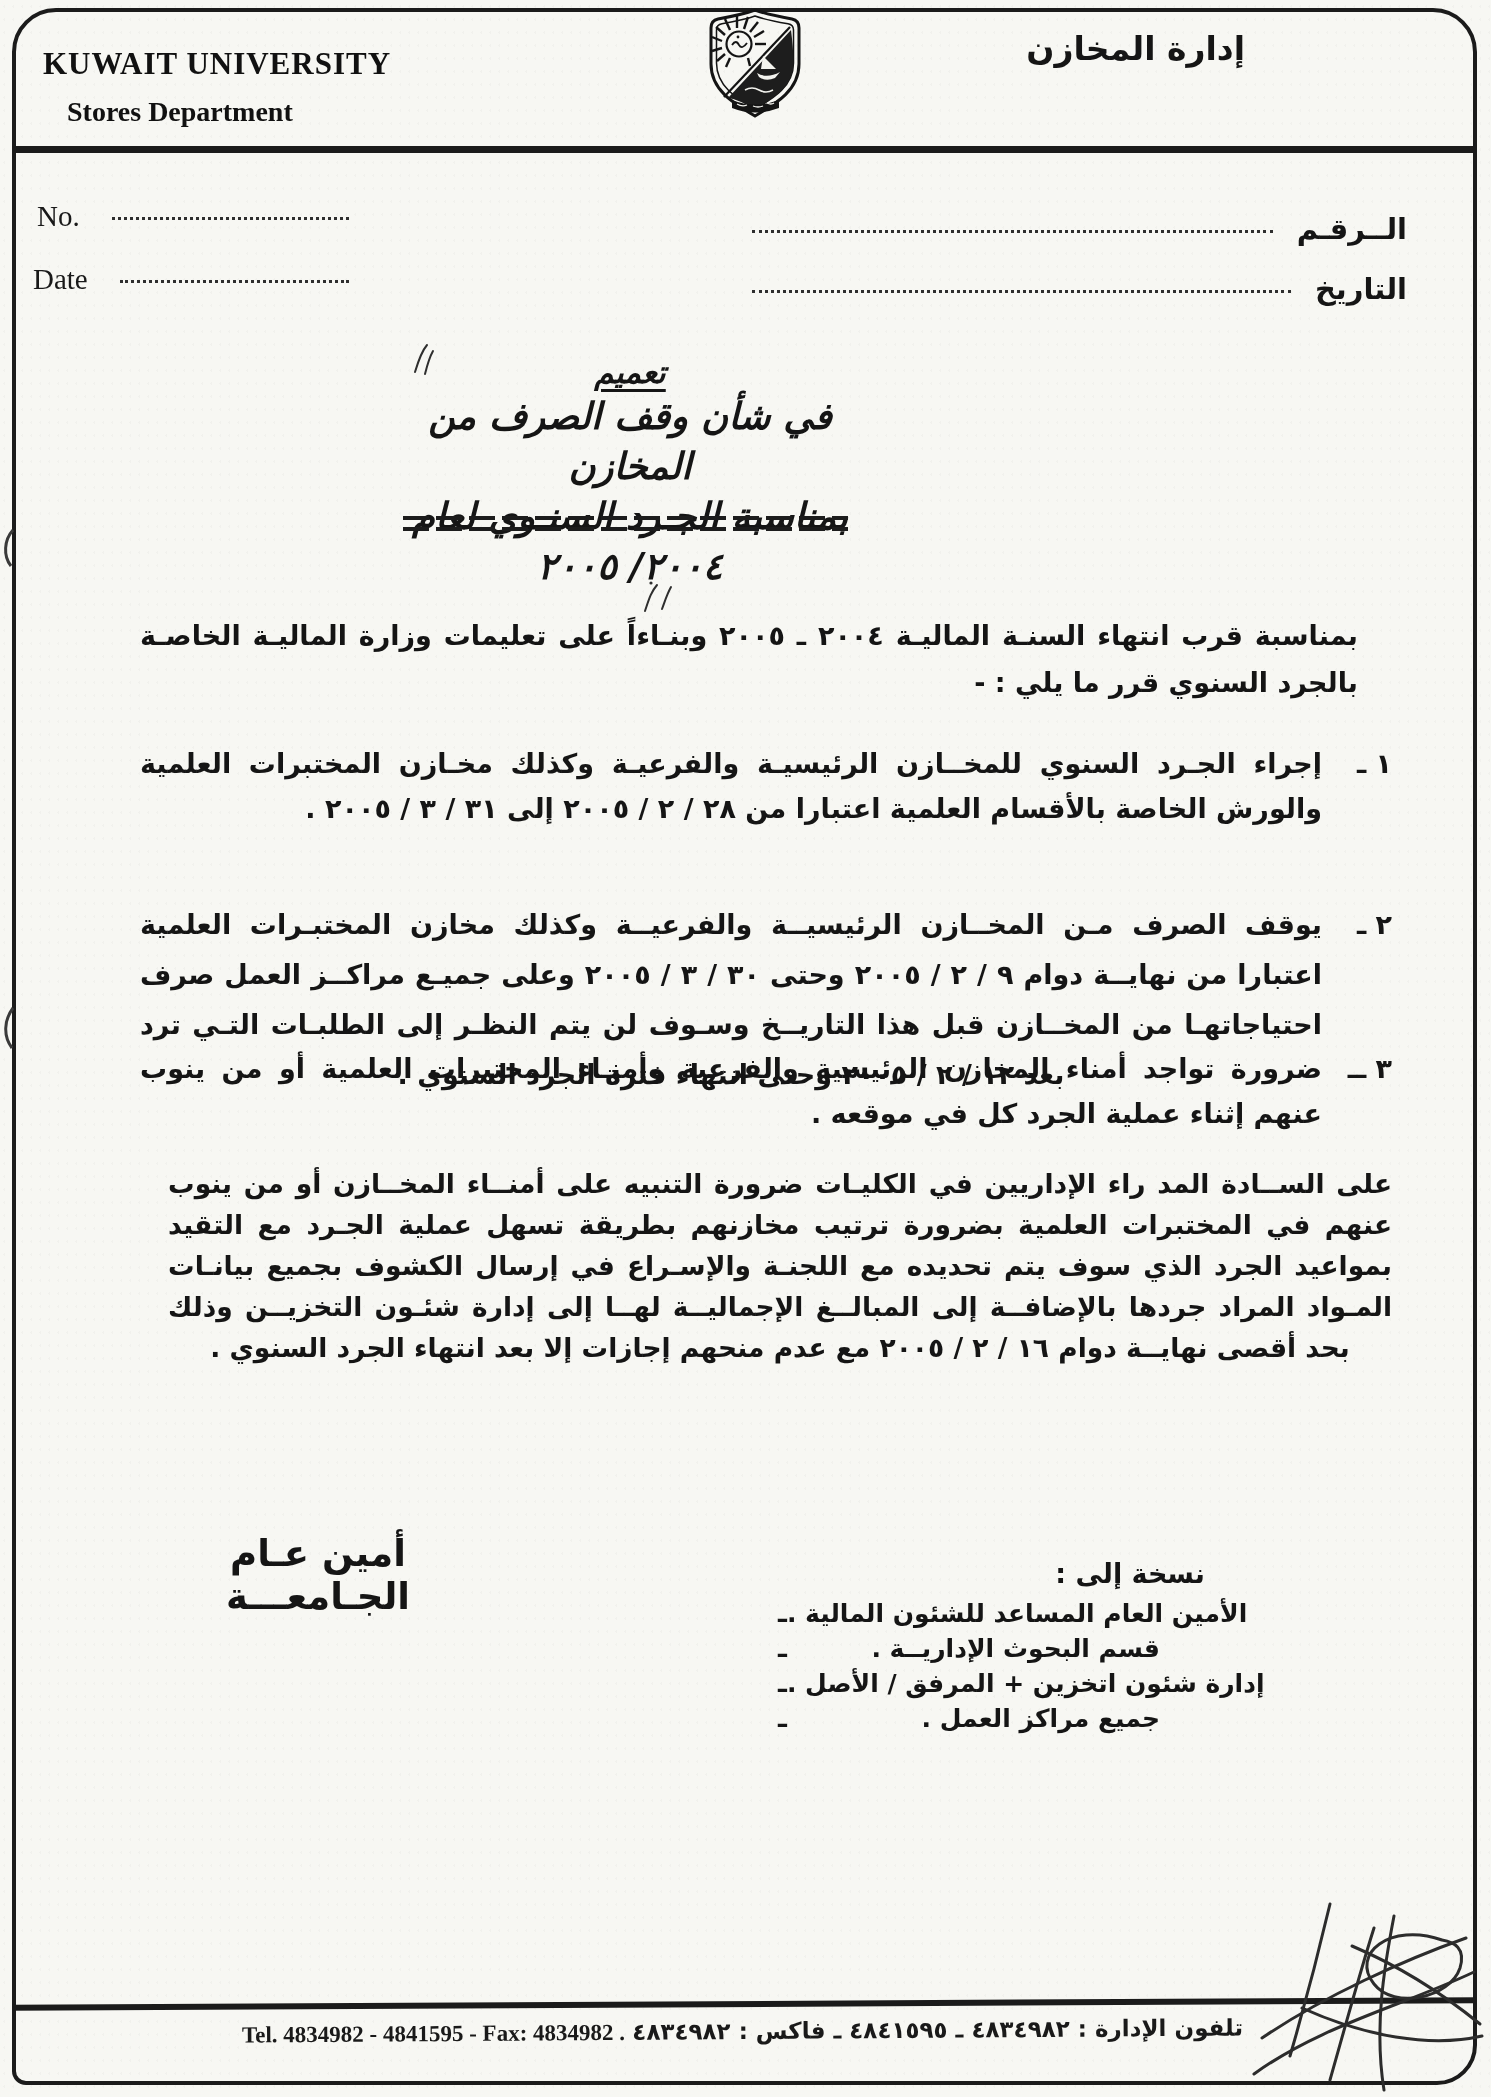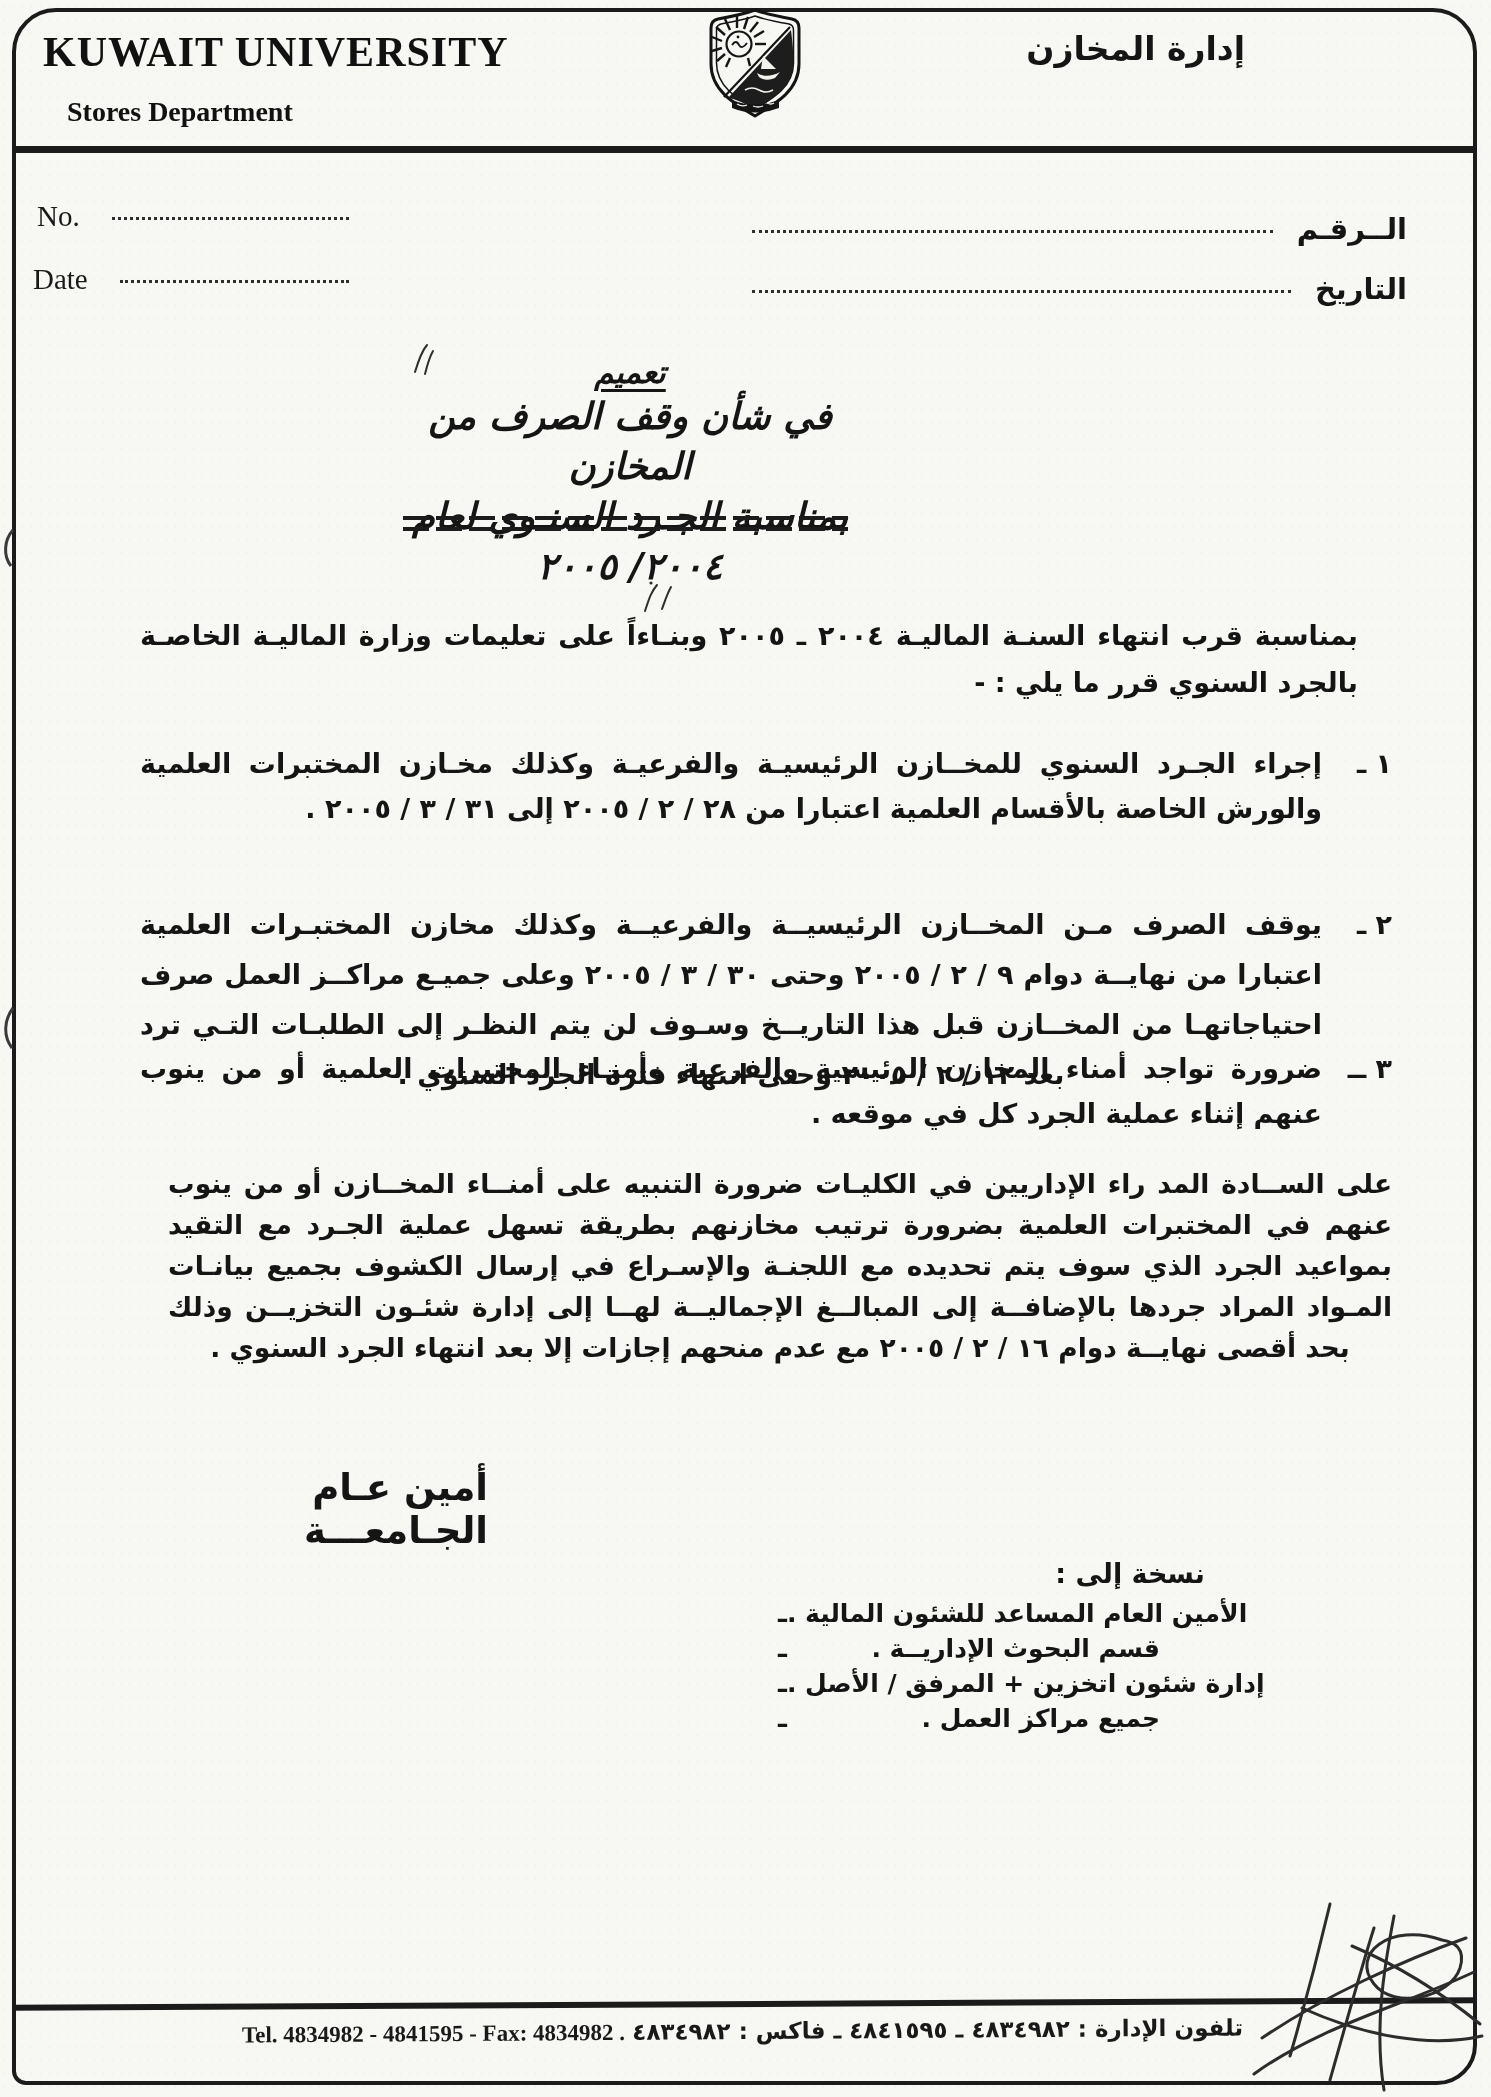--- a/index.html
+++ b/index.html
@@ -19,23 +19,23 @@
     border:4px solid #1b1b1b;
     border-radius:44px 44px 40px 14px;
     pointer-events:none;
   }
   .header-sep{
     position:absolute;left:12px;right:14px;top:146px;height:7px;
     background:#1b1b1b;
   }
   
   .hdr-en-title{
-    position:absolute;left:43px;top:28px;
+    position:absolute;left:43px;top:46px;
     font-family:"Liberation Serif", serif;
-    font-weight:bold;font-size:42px;letter-spacing:1px;color:#111;
+    font-weight:bold;font-size:31px;letter-spacing:1px;color:#111;
   }
   .hdr-en-sub{
     position:absolute;left:67px;top:96px;
     font-family:"Liberation Serif", serif;
     font-weight:bold;font-size:28px;color:#111;
   }
   .hdr-ar{position:absolute;right:246px;top:26px;text-align:right;direction:rtl;}
   .hdr-ar-title{font-weight:bold;font-size:40px;line-height:52px;}
   .hdr-ar-sub{font-weight:bold;font-size:33px;line-height:46px;padding-left:4px;}
   .emblem{position:absolute;left:703px;top:6px;width:104px;height:116px;}
@@ -64,21 +64,21 @@
   .item-text{flex:1;direction:rtl;text-align:justify;font-weight:bold;font-size:27px;line-height:45px;}
   .item-1{top:741px;}
   .item-2{top:852px;}
   .item-2 .item-text,.item-2 .item-num{line-height:50px;margin-top:48px;}
   .item-2 .item-text{text-align-last:center;}
   .item-3{top:1046px;}
   .item-4{top:1163px;}
   .item-4 .item-text,.item-4 .item-num{line-height:41px;font-size:26.5px;}
   .item-4 .item-text{text-align-last:center;margin-left:28px;}
   
-  .signature{position:absolute;left:148px;top:1466px;width:340px;text-align:right;
+  .signature{position:absolute;left:148px;top:1532px;width:340px;text-align:center;
     direction:rtl;font-weight:bold;font-size:37px;}
   
   .copies-heading{position:absolute;right:286px;top:1558px;direction:rtl;font-weight:bold;font-size:27px;}
   .copies{position:absolute;right:331px;top:1598px;width:382px;}
   .copy-row{display:flex;justify-content:space-between;align-items:baseline;height:35px;direction:ltr;}
   .copy-dash{font-weight:bold;font-size:26px;flex:0 0 auto;}
   .copy-text{direction:rtl;text-align:right;font-weight:bold;font-size:25px;white-space:nowrap;}
   
   .footer-sep{position:absolute;left:12px;right:14px;top:2001px;height:6px;background:#1b1b1b;transform:rotate(-0.3deg);}
   .footer-line{position:absolute;left:0;right:0;top:2018px;text-align:center;transform:rotate(-0.4deg);

